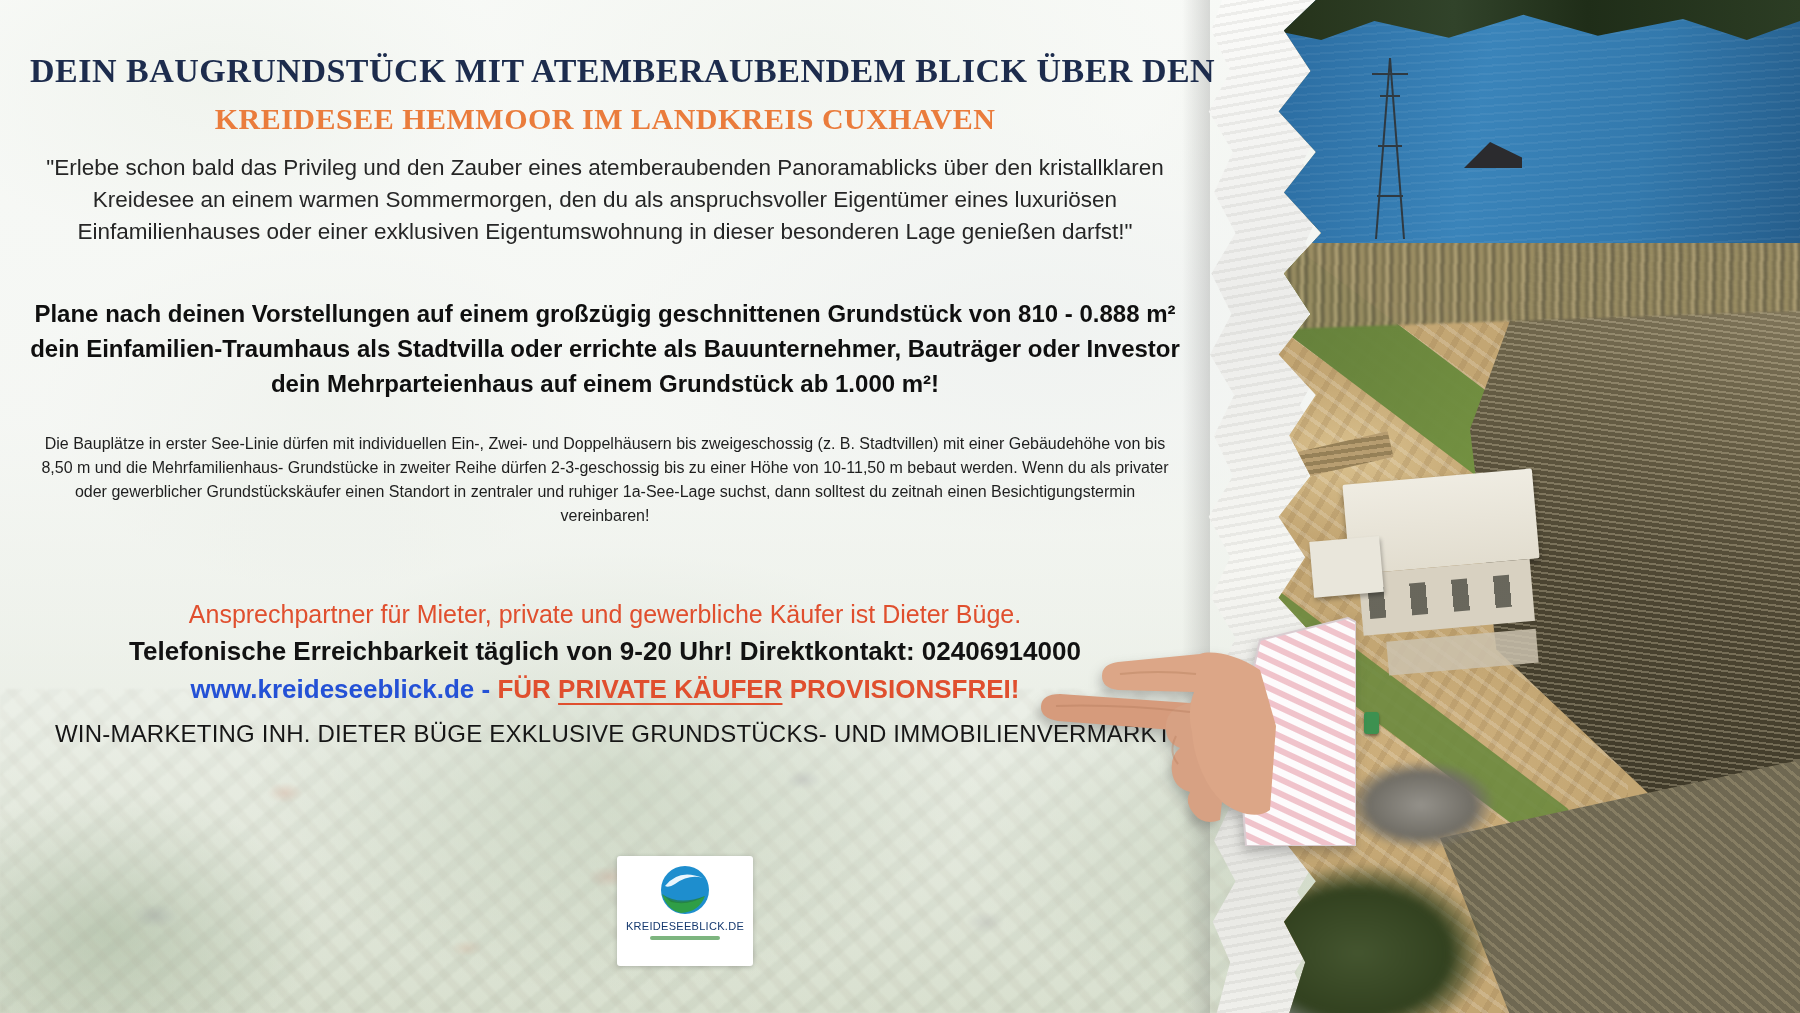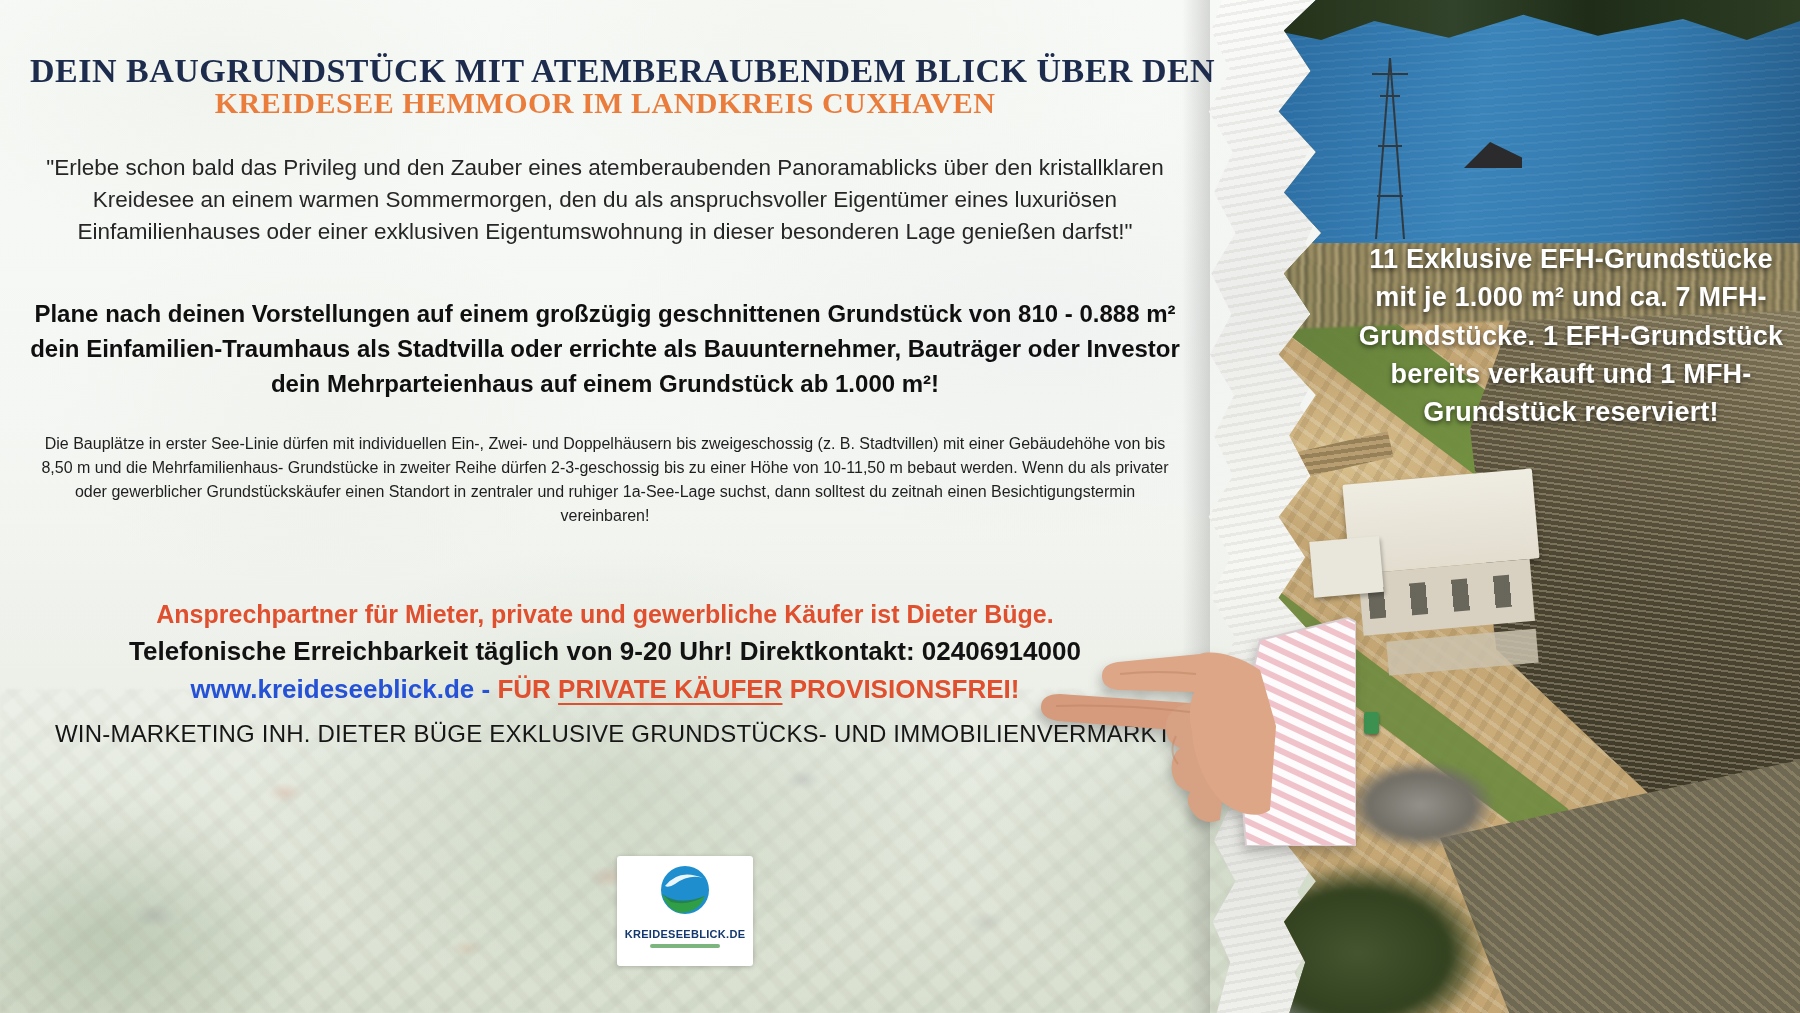--- a/index.html
+++ b/index.html
@@ -30,42 +30,42 @@
       repeating-linear-gradient(-40deg, rgba(118,130,108,.14) 0 10px, transparent 10px 26px);
     filter:blur(1px);}
   .bg-wash{position:absolute;inset:0;
     background:linear-gradient(180deg, rgba(252,253,252,.84) 0%, rgba(250,251,250,.82) 42%,
       rgba(248,250,248,.66) 62%, rgba(245,248,244,.46) 78%, rgba(240,245,238,.26) 100%);}
 
   
   .sec{position:absolute;left:30px;width:1150px;text-align:center;margin:0;z-index:5;}
   .title{top:52px;font-family:Liberation Serif, serif;font-weight:bold;font-size:34px;
          color:#1d2c4d;letter-spacing:.5px;white-space:nowrap;}
-  .subtitle{top:86px;font-family:"Liberation Serif",serif;font-weight:bold;font-size:30px;
+  .subtitle{top:102px;font-family:"Liberation Serif",serif;font-weight:bold;font-size:30px;
          color:#ea7c3c;letter-spacing:.5px;white-space:nowrap;}
   .quote{top:152px;font-size:22.5px;line-height:1.42;color:#262626;}
   .plan{top:296px;font-size:24px;font-weight:bold;line-height:1.46;color:#0f0f0f;}
   .rules{top:432px;font-size:16px;line-height:1.5;color:#1e1e1e;text-align:center;}
   .contact{top:600px;}
   .contact p{margin:0 0 7px 0;}
-  .c1{font-size:25px;font-weight:bold;color:#e04f2e;}
+  .c1{font-size:25px;font-weight:normal;color:#e04f2e;}
   .c2{font-size:26px;font-weight:bold;color:#121212;}
   .c3{font-size:26px;font-weight:bold;text-align:center;}
   .link{color:#2451d6;cursor:pointer;}
   .sep{color:#2451d6;}
   .promo{color:#e04f2e;}
   .promo .u{text-decoration:underline;text-decoration-thickness:2px;text-underline-offset:5px;}
   .footerline{position:absolute;left:55px;top:720px;margin:0;font-size:24px;color:#161616;
          letter-spacing:.2px;white-space:nowrap;z-index:5;}
 
   
   .logo{position:absolute;left:617px;top:856px;width:136px;height:110px;background:#fff;
         border-radius:3px;box-shadow:0 1px 5px rgba(0,0,0,.22);z-index:5;text-align:center;}
   .logo svg{margin-top:8px;}
-  .logo-text{font-size:11px;font-weight:bold;color:#14386e;letter-spacing:.3px;margin-top:8px;}
+  .logo-text{font-size:11px;font-weight:normal;color:#14386e;letter-spacing:.3px;margin-top:0;}
   .logo-tagline{width:70px;height:4px;background:#7db57f;border-radius:2px;margin:4px auto 0;}
 
   
   .tear-shadow{position:absolute;left:1182px;top:0;width:28px;height:100%;z-index:1;
         background:linear-gradient(90deg, rgba(80,80,80,0), rgba(80,80,80,.20));}
   .tear{position:absolute;left:1198px;top:0;width:134px;height:100%;z-index:2;
     background:
       repeating-linear-gradient(170deg, rgba(158,158,152,.14) 0 3px, transparent 3px 9px),
       linear-gradient(172deg,#fbfbf9 0%,#ececea 30%,#f6f6f2 55%,#e4e4e0 80%,#f0f0ec 100%);
     clip-path:polygon(18% 0,10% 3%,24% 7%,8% 11%,26% 15%,12% 19%,28% 23%,10% 27%,25% 31%,
@@ -209,21 +209,20 @@
       <div class="b-slab"></div>
     </div>
     <div class="rp-toilet"></div>
     <div class="rp-rubble"></div>
     <div class="rp-road">
       <div class="road-line"></div>
     </div>
     <div class="rp-bltrees"></div>
   </div>
 
-  <p class="availability">11 Exklusive EFH-Grundstücke mit je 1.000 m² und ca. 7 MFH-Grundstücke. 1 EFH-Grundstück bereits verkauft und 1 MFH-Grundstück reserviert!</p>
 
   <svg class="hand" width="348" height="240" viewBox="0 0 348 240">
     <defs>
       <pattern id="cuffStripes" width="13" height="13" patternUnits="userSpaceOnUse" patternTransform="rotate(115)">
         <rect width="13" height="13" fill="#fdfbfc"></rect>
         <rect width="6" height="13" fill="#f0c3cb"></rect>
       </pattern>
     </defs>
     <path d="M252,34 L340,12 L348,16 L348,240 L238,240 Q230,150 238,96 Z" fill="url(#cuffStripes)" stroke="#d9cdd1" stroke-width="2"></path>
     <path d="M196,98 L52,88 Q34,88 33,100 Q32,112 50,115 L190,126 Q200,114 196,98 Z" fill="#d69b7c"></path>

